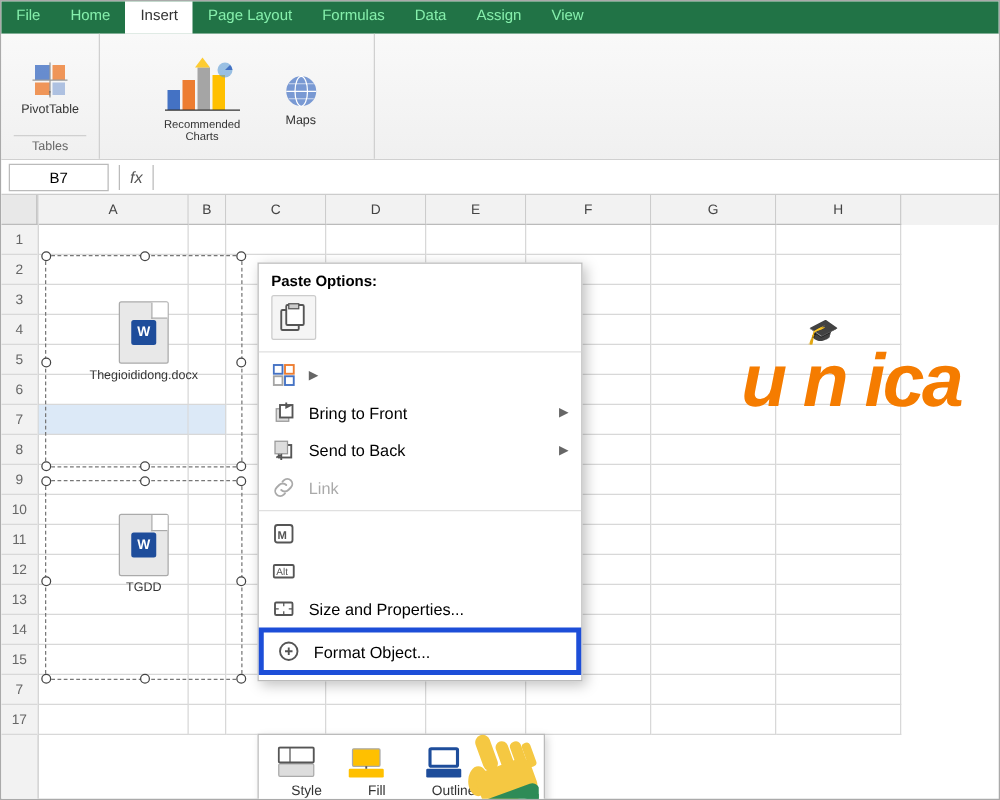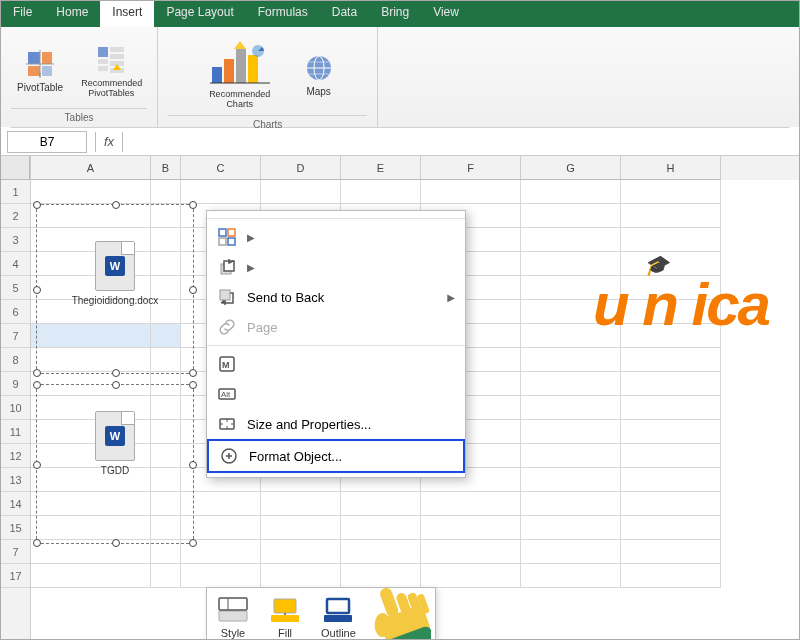--- a/index.html
+++ b/index.html
@@ -10,21 +10,20 @@
       font-family: 'Segoe UI', Arial, sans-serif;
       font-size: 13px;
       background: #fff;
       border: 1px solid #aaa;
     }
 
     
     .ribbon {
       background: #fff;
       border-bottom: 1px solid #d0d0d0;
-      border-radius: 13px;
     }
     .ribbon-top {
       height: 100px;
       display: flex;
       align-items: stretch;
       padding: 0;
       background: linear-gradient(to bottom, #f9f9f9, #f0f0f0);
     }
     .ribbon-section {
       display: flex;
@@ -299,21 +298,21 @@
       display: flex;
       align-items: center;
       justify-content: center;
       cursor: pointer;
       border-radius: 2px;
     }
 
     
     .menu-item.format-highlighted {
       background: #fff;
-      border: 2px solid #1d4ed8;
+      border: 4px solid #1d4ed8;
     }
 
     
     .format-bar {
       position: absolute;
       bottom: 20px;
       left: 175px;
       width: 230px;
       background: #fff;
       border: 1px solid #bbb;
@@ -334,20 +333,21 @@
     .format-bar-icon {
       width: 32px;
       height: 28px;
       display: flex;
       align-items: center;
       justify-content: center;
     }
     .format-bar-label {
       font-size: 11px;
       color: #333;
+      margin-left: 16px;
     }
 
     
     .unica-brand {
       position: absolute;
       right: 30px;
       top: 90px;
       font-size: 52px;
       font-weight: bold;
       font-style: italic;
@@ -368,36 +368,36 @@
 
     
     .ribbon-tabs {
       display: flex;
       background: #217346;
       height: 26px;
     }
     .ribbon-tab {
       padding: 4px 12px;
       font-size: 12px;
-      color: #e5e5e5;
+      color: #86efac;
       cursor: pointer;
     }
     .ribbon-tab.active { background: #fff; color: #333; }
   </style>
 </head>
 <body>
 
 <div class="ribbon-tabs">
   <div class="ribbon-tab">File</div>
   <div class="ribbon-tab">Home</div>
   <div class="ribbon-tab active">Insert</div>
   <div class="ribbon-tab">Page Layout</div>
   <div class="ribbon-tab">Formulas</div>
   <div class="ribbon-tab">Data</div>
-  <div class="ribbon-tab">Bring</div>
+  <div class="ribbon-tab">Assign</div>
   <div class="ribbon-tab">View</div>
 </div>
 
 <div class="ribbon">
   <div class="ribbon-top">
 
     <div class="ribbon-section">
       <div class="ribbon-section-content">
 
         <div class="ribbon-btn">
@@ -408,35 +408,20 @@
               <rect x="4" y="18" width="12" height="10" fill="#ED7D31" opacity="0.8"></rect>
               <rect x="18" y="18" width="10" height="10" fill="#4472C4" opacity="0.4"></rect>
               <line x1="16" y1="2" x2="16" y2="30" stroke="#999" stroke-width="1"></line>
               <line x1="2" y1="16" x2="30" y2="16" stroke="#999" stroke-width="1"></line>
               <text x="16" y="29" font-size="7" fill="#555" text-anchor="middle">↑</text>
             </svg>
           </div>
           <div class="ribbon-btn-label">PivotTable</div>
         </div>
 
-        <div class="ribbon-btn">
-          <div class="ribbon-btn-icon">
-            <svg width="32" height="32" viewBox="0 0 32 32">
-              <rect x="3" y="3" width="10" height="10" fill="#4472C4" opacity="0.7"></rect>
-              <rect x="15" y="3" width="14" height="5" fill="#ddd"></rect>
-              <rect x="15" y="10" width="14" height="5" fill="#ddd"></rect>
-              <rect x="3" y="15" width="10" height="5" fill="#ddd"></rect>
-              <rect x="15" y="17" width="14" height="5" fill="#ddd"></rect>
-              <rect x="3" y="22" width="10" height="5" fill="#ddd"></rect>
-              <rect x="15" y="24" width="14" height="5" fill="#ddd"></rect>
-              <path d="M 22 20 L 26 26 L 18 26 Z" fill="#FFC000"></path>
-            </svg>
-          </div>
-          <div class="ribbon-btn-label" style="font-size:9px;max-width:60px;text-align:center;">Recommended PivotTables</div>
-        </div>
       </div>
       <div class="ribbon-section-label">Tables</div>
     </div>
 
     <div class="ribbon-section" style="min-width:220px;">
       <div class="ribbon-section-content" style="gap:12px;">
 
         <div class="ribbon-btn" style="width:90px;">
           <div class="ribbon-btn-icon" style="width:60px;height:48px;">
             <svg width="60" height="48" viewBox="0 0 60 48">
@@ -459,21 +444,20 @@
               <circle cx="16" cy="16" r="12" fill="#4472C4" opacity="0.7"></circle>
               <ellipse cx="16" cy="16" rx="5" ry="12" fill="none" stroke="white" stroke-width="1"></ellipse>
               <line x1="4" y1="16" x2="28" y2="16" stroke="white" stroke-width="1"></line>
               <line x1="6" y1="10" x2="26" y2="10" stroke="white" stroke-width="0.5"></line>
               <line x1="6" y1="22" x2="26" y2="22" stroke="white" stroke-width="0.5"></line>
             </svg>
           </div>
           <div class="ribbon-btn-label">Maps</div>
         </div>
       </div>
-      <div class="ribbon-section-label">Charts</div>
     </div>
 
   </div>
 </div>
 
 <div class="formula-bar">
   <input class="name-box" value="B7" readonly="" style="">
   <div class="formula-divider"></div>
   <span style="font-size:13px;color:#555;font-style:italic;">fx</span>
   <div class="formula-divider"></div>
@@ -732,20 +716,32 @@
             n
             <span style="position:absolute;top:-18px;left:2px;font-size:20px;">🎓</span>
           </span>
           ica
         </span>
       </div>
 
       <div class="context-menu">
 
 
+        <div style="padding: 3px 10px 6px;">
+          <div class="paste-label">Paste Options:</div>
+          <div class="paste-icons">
+            <div class="paste-icon-btn">
+              <svg width="24" height="24" viewBox="0 0 24 24">
+                <rect x="2" y="6" width="14" height="16" fill="none" stroke="#555" stroke-width="1.5" rx="1"></rect>
+                <rect x="6" y="2" width="14" height="16" fill="#fff" stroke="#555" stroke-width="1.5" rx="1"></rect>
+                <rect x="8" y="1" width="8" height="4" fill="#ccc" stroke="#555" stroke-width="1"></rect>
+              </svg>
+            </div>
+          </div>
+        </div>
         <div class="menu-separator"></div>
 
         <div class="menu-item">
           <div class="menu-icon">
             <svg width="18" height="18" viewBox="0 0 18 18">
               <rect x="1" y="1" width="7" height="7" fill="none" stroke="#4472C4" stroke-width="1.5"></rect>
               <rect x="10" y="1" width="7" height="7" fill="none" stroke="#ED7D31" stroke-width="1.5"></rect>
               <rect x="1" y="10" width="7" height="7" fill="none" stroke="#A5A5A5" stroke-width="1.5"></rect>
               <rect x="10" y="10" width="7" height="7" fill="none" stroke="#4472C4" stroke-width="1.5"></rect>
             </svg>
@@ -754,20 +750,21 @@
         </div>
 
         <div class="menu-item">
           <div class="menu-icon">
             <svg width="18" height="18" viewBox="0 0 18 18">
               <rect x="3" y="6" width="10" height="10" fill="#ddd" stroke="#999" stroke-width="1"></rect>
               <rect x="6" y="3" width="10" height="10" fill="white" stroke="#555" stroke-width="1.5"></rect>
               <polyline points="11,1 11,5 15,3" fill="none" stroke="#555" stroke-width="1.5"></polyline>
             </svg>
           </div>
+          <span class="menu-label">Bring to Front</span>
           <span class="menu-arrow">▶</span>
         </div>
 
         <div class="menu-item">
           <div class="menu-icon">
             <svg width="18" height="18" viewBox="0 0 18 18">
               <rect x="5" y="5" width="10" height="10" fill="white" stroke="#555" stroke-width="1.5"></rect>
               <rect x="2" y="2" width="10" height="10" fill="#ddd" stroke="#999" stroke-width="1"></rect>
               <polyline points="7,17 7,13 3,15" fill="none" stroke="#555" stroke-width="1.5"></polyline>
             </svg>
@@ -776,21 +773,21 @@
           <span class="menu-arrow">▶</span>
         </div>
 
         <div class="menu-item disabled">
           <div class="menu-icon">
             <svg width="18" height="18" viewBox="0 0 18 18">
               <path d="M7 11a4 4 0 0 0 5.66 0l2-2a4 4 0 0 0-5.66-5.66l-1 1" fill="none" stroke="#aaa" stroke-width="1.5" stroke-linecap="round"></path>
               <path d="M11 7a4 4 0 0 0-5.66 0l-2 2a4 4 0 0 0 5.66 5.66l1-1" fill="none" stroke="#aaa" stroke-width="1.5" stroke-linecap="round"></path>
             </svg>
           </div>
-          <span class="menu-label">Page</span>
+          <span class="menu-label">Link</span>
         </div>
 
         <div class="menu-separator"></div>
 
         <div class="menu-item">
           <div class="menu-icon">
             <svg width="18" height="18" viewBox="0 0 18 18">
               <rect x="2" y="2" width="14" height="14" fill="none" stroke="#555" stroke-width="1.5" rx="2"></rect>
               <text x="4" y="13" font-size="9" fill="#555" font-weight="bold">M</text>
             </svg>

